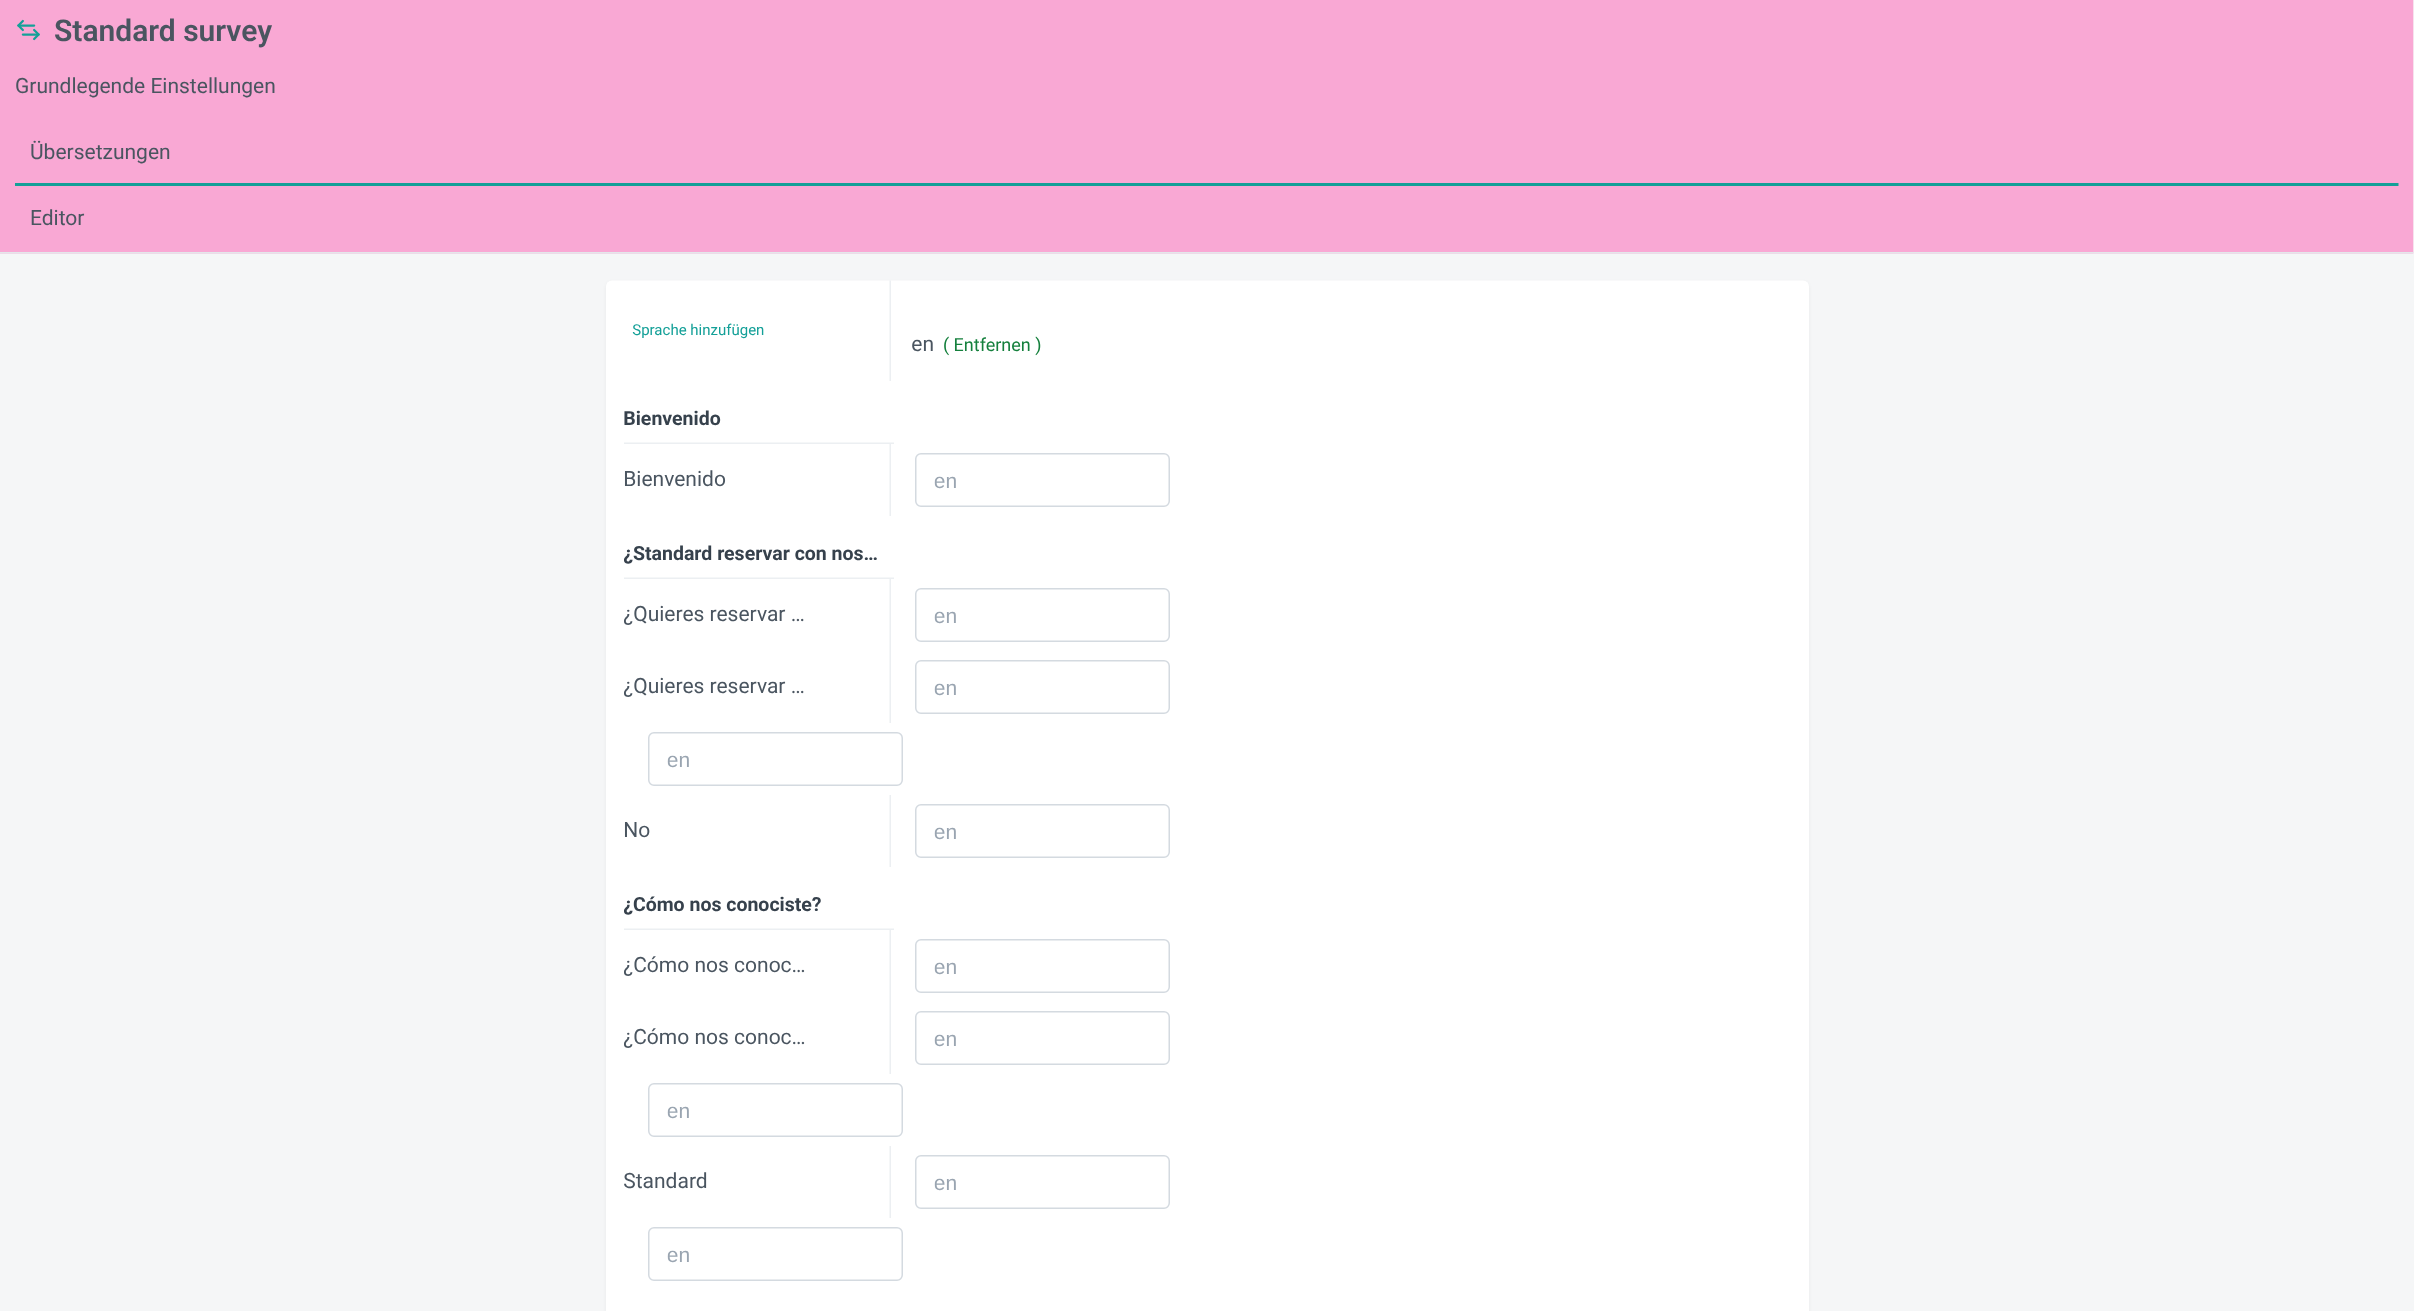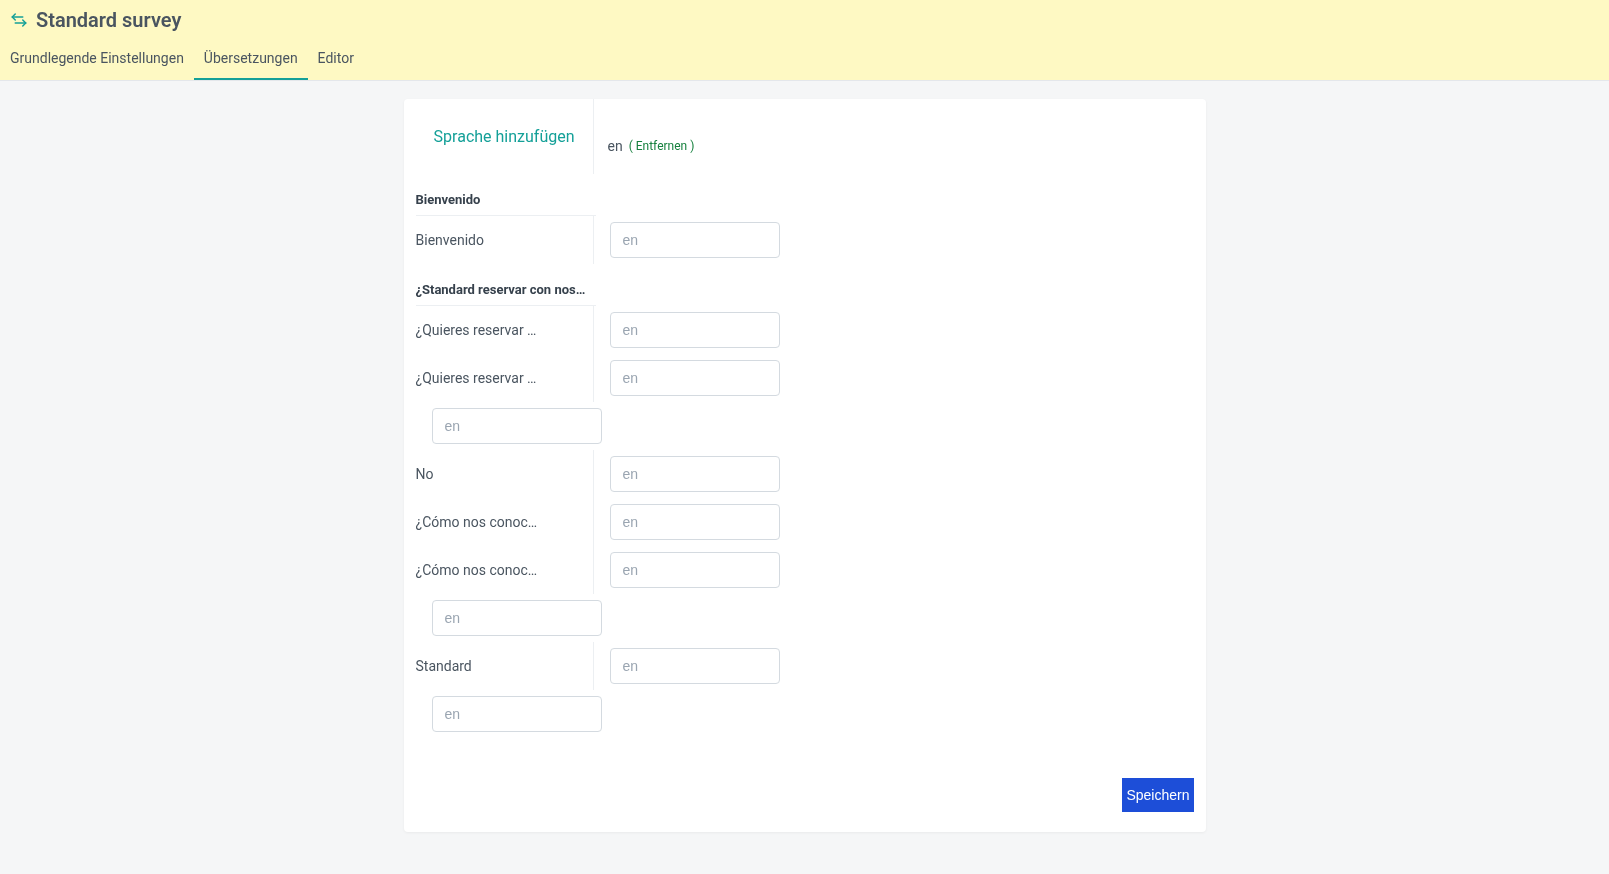--- a/index.html
+++ b/index.html
@@ -3,21 +3,21 @@
 <meta charset="utf-8">
 <style>
   * { box-sizing: border-box; margin: 0; padding: 0; }
   body {
     font-family: -apple-system, BlinkMacSystemFont, "Segoe UI", Roboto, "Helvetica Neue", Arial, sans-serif;
     background: #f5f6f7;
     color: #36414c;
     font-size: 14px;
   }
   .header {
-    background: #fef9c3;
+    background: #f9a8d4;
     border-bottom: 1px solid #e4e7eb;
   }
   .title-row {
     display: flex;
     align-items: center;
     padding: 8px 10px 4px 10px;
   }
   .title-icon {
     color: #14a098;
     margin-right: 8px;
@@ -25,20 +25,21 @@
   }
   .page-title {
     font-size: 20px;
     font-weight: 600;
     color: #4a5560;
   }
   .tabs {
     display: flex;
     padding: 0 10px;
     gap: 0;
+    flex-direction: column;
   }
   .tab {
     padding: 14px 10px 12px 10px;
     color: #4a5560;
     cursor: pointer;
     border-bottom: 2px solid transparent;
     font-size: 14px;
   }
   .tab:first-child { padding-left: 0; }
   .tab.active {
@@ -58,23 +59,23 @@
   }
   .lang-header {
     display: flex;
     align-items: stretch;
   }
   .add-lang {
     color: #14a098;
     padding: 28px 18px 28px 18px;
     cursor: pointer;
     border-right: 1px solid #eceff2;
-    font-size: 16px;
+    font-size: 10px;
     min-width: 190px;
-    text-align: right;
+    text-align: left;
   }
   .lang-tab {
     display: flex;
     align-items: center;
     padding: 18px 14px 0 14px;
     gap: 6px;
   }
   .lang-code {
     color: #4a5560;
     font-size: 14px;
@@ -210,20 +211,21 @@
       </div>
       <div class="row">
         <div class="row-label">No</div>
         <div class="row-input-wrap">
           <input class="row-input" type="text" placeholder="en" style="">
         </div>
       </div>
     </div>
 
     <div class="section">
+      <div class="section-title">¿Cómo nos conociste?</div>
       <div class="row">
         <div class="row-label">¿Cómo nos conoc…</div>
         <div class="row-input-wrap">
           <input class="row-input" type="text" placeholder="en" style="">
         </div>
       </div>
       <div class="row">
         <div class="row-label">¿Cómo nos conoc…</div>
         <div class="row-input-wrap">
           <input class="row-input" type="text" placeholder="en" style="">

